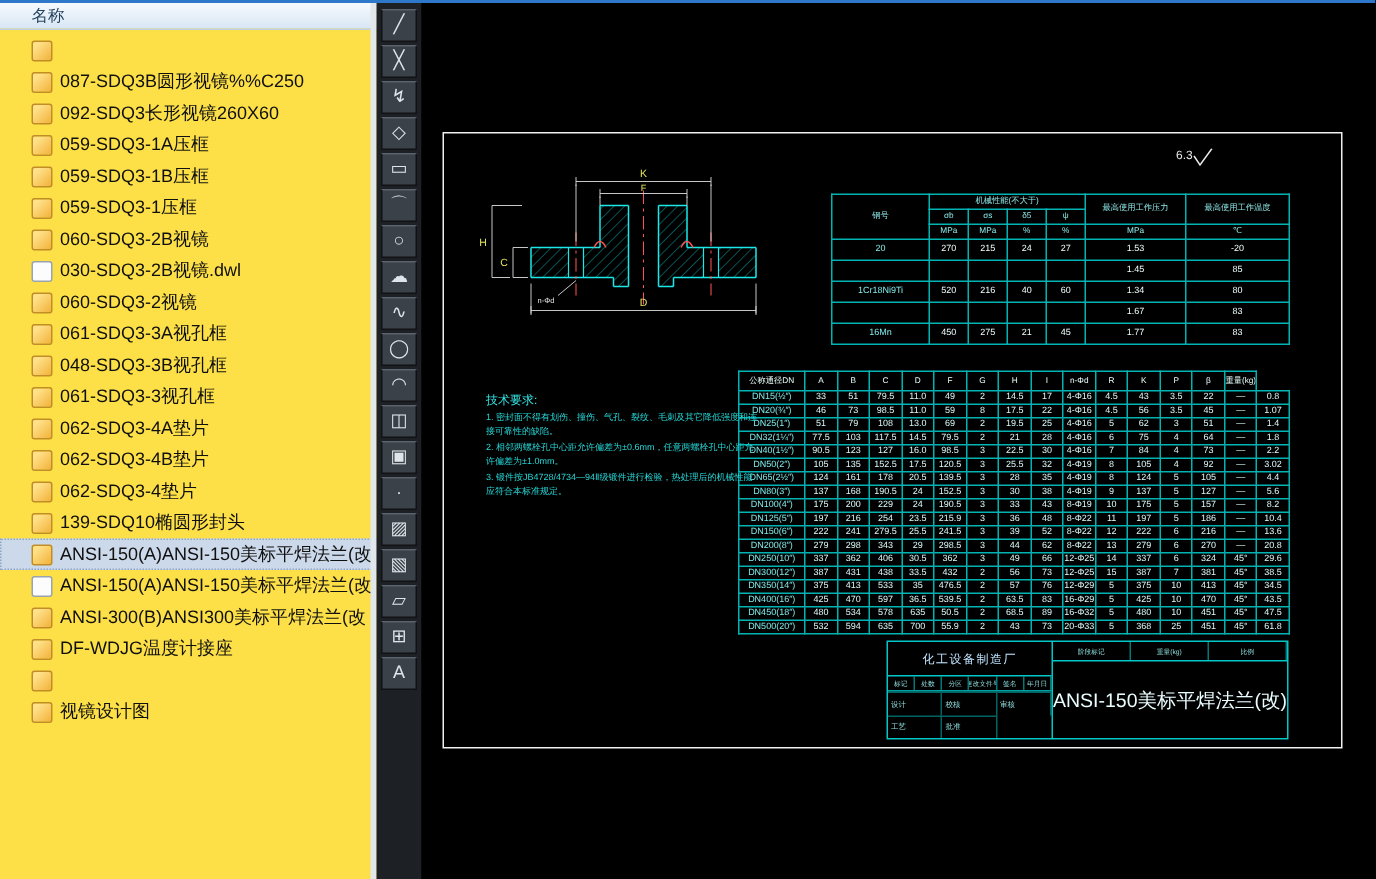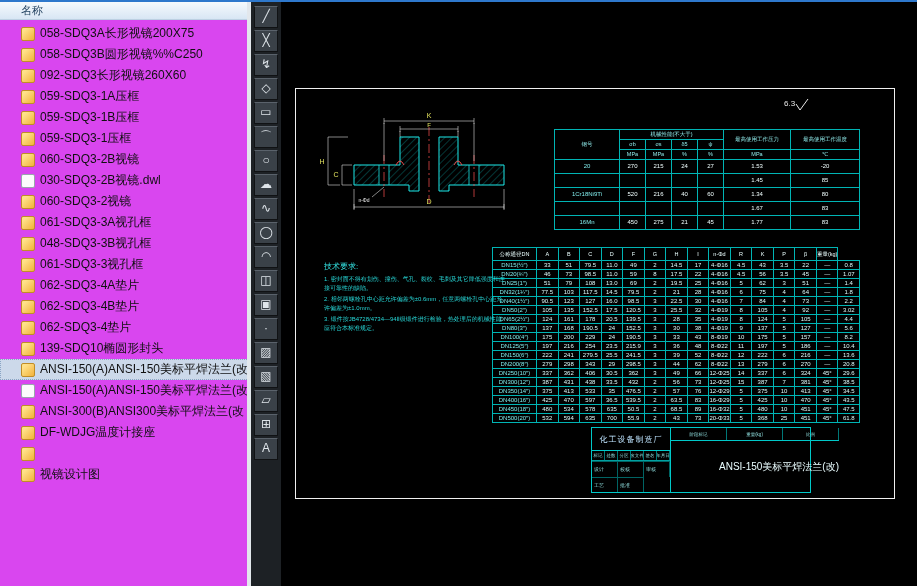--- a/index.html
+++ b/index.html
@@ -1,21 +1,21 @@
 <!DOCTYPE html>
 <html><head>
 <meta charset="utf-8">
 <style>
   html,body{margin:0;padding:0;background:#000;}
   body{width:917px;height:586px;overflow:hidden;font-family:"Liberation Sans","DejaVu Sans",sans-serif;}
   .app{position:relative;width:917px;height:586px;background:#000;}
   .topline{position:absolute;left:0;top:0;width:917px;height:2px;background:#2e78cc;z-index:9;}
 
   
-  .left-panel{position:absolute;left:0;top:2px;width:251px;height:584px;background:#d946ef;overflow:hidden;}
+  .left-panel{position:absolute;left:0;top:2px;width:280px;height:584px;background:#fde047;overflow:hidden;}
   .col-header{height:17px;background:linear-gradient(#f6fafd,#d8e6f4);border-bottom:1px solid #bcd0e2;
     display:flex;align-items:center;padding-left:21px;font-size:11px;color:#1f3f5e;}
   .file-list{padding-top:3px;}
   .frow{height:21px;display:flex;align-items:center;padding-left:21px;font-size:12px;color:#101010;white-space:nowrap;cursor:default;}
   .frow.sel{background:#ccd9ea;outline:1px dotted #8aa5c4;outline-offset:-1px;}
   .ficon{width:14px;height:14px;margin-right:5px;flex:0 0 auto;border-radius:2px;box-sizing:border-box;}
   .ficon.dwg{background:linear-gradient(135deg,#ffe189 20%,#f2b23a);border:1px solid #c08d27;}
   .ficon.plain{background:#fcfcfc;border:1px solid #9aa4ae;}
   .fname{overflow:hidden;text-overflow:clip;}
 
@@ -51,60 +51,59 @@
   .main-tab th{color:#eaffff;font-size:5.5px;height:12px;line-height:6px;white-space:normal;}
   .main-tab td{color:#ddfbfb;font-size:6px;height:8px;line-height:8px;}
   .main-tab td:first-child{color:#7fe9e9;}
 
   
   .notes{position:absolute;left:28px;top:172px;width:182px;color:#2adede;}
   .notes-title{font-size:8px;margin-bottom:3px;color:#35e6e6;}
   .note-item{font-size:6px;line-height:9px;margin-bottom:2px;color:#27d6d6;}
 
   
-  .titleblock{position:absolute;left:295px;top:338px;width:220px;height:66px;border:1px solid #00c8c8;
+  .titleblock{position:absolute;left:295px;top:338px;width:268px;height:66px;border:1px solid #00c8c8;
     display:flex;box-sizing:border-box;background:#000;}
   .tb-left{width:118px;border-right:1px solid #00c8c8;display:flex;flex-direction:column;box-sizing:border-box;}
   .tb-company{height:22px;border-bottom:1px solid #00c8c8;display:flex;align-items:center;justify-content:center;
     color:#bfe4ff;font-size:8px;letter-spacing:1px;white-space:nowrap;}
   .rev-row{display:flex;height:9px;border-bottom:1px solid rgba(0,200,200,.8);}
   .tb-cell{flex:1;border-right:1px solid rgba(0,200,200,.6);font-size:4.5px;color:#8fdede;
     display:flex;align-items:center;justify-content:center;white-space:nowrap;overflow:hidden;}
   .sig-rows{flex:1;display:flex;flex-wrap:wrap;}
   .tb-sig{width:33.33%;height:50%;box-sizing:border-box;border-right:1px solid rgba(0,200,200,.5);
     border-top:1px solid rgba(0,200,200,.5);font-size:5px;color:#8fdede;display:flex;align-items:center;padding-left:2px;}
   .tb-right{flex:1;display:flex;flex-direction:column;box-sizing:border-box;}
   .info-row{height:12px;display:flex;border-bottom:1px solid #00c8c8;}
   .tb-info-cell{flex:1;border-right:1px solid rgba(0,200,200,.6);font-size:4.5px;color:#8fdede;
     display:flex;align-items:center;justify-content:center;white-space:nowrap;overflow:hidden;}
-  .tb-title{flex:1;display:flex;align-items:center;justify-content:center;color:#eafdff;font-size:10px;white-space:nowrap;padding-left:48px;}
+  .tb-title{flex:1;display:flex;align-items:center;justify-content:center;color:#eafdff;font-size:13px;white-space:nowrap;}
   .tb-bottom{height:15px;display:flex;border-top:1px solid #00c8c8;}
   .tb-number{flex:1.6;color:#ffffff;font-size:8px;display:flex;align-items:center;justify-content:center;white-space:nowrap;}
   .sheet-cells{flex:1;display:flex;}
   .tb-sheet-cell{flex:1;border-left:1px solid rgba(0,200,200,.6);font-size:4.5px;color:#8fdede;
     display:flex;align-items:center;justify-content:center;white-space:nowrap;}
 </style>
 </head>
 <body>
 
 <div class="app">
   <div class="topline"></div>
 
   <div class="left-panel">
     <div class="col-header">
       <span>名称</span>
     </div>
     <div class="file-list">
         <div class="frow">
           <span class="ficon dwg"></span>
-          <span class="fname">058-SDQ3A长形视镜200X75</span>
-        </div>
-        <div class="frow">
-          <span class="ficon dwg"></span>
-          <span class="fname">058-SDQ3B圆形视镜%%C250</span>
+        </div>
+        <div class="frow">
+          <span class="ficon dwg"></span>
+          <span class="fname">087-SDQ3B圆形视镜%%C250</span>
         </div>
         <div class="frow">
           <span class="ficon dwg"></span>
           <span class="fname">092-SDQ3长形视镜260X60</span>
         </div>
         <div class="frow">
           <span class="ficon dwg"></span>
           <span class="fname">059-SDQ3-1A压框</span>
         </div>
         <div class="frow">

